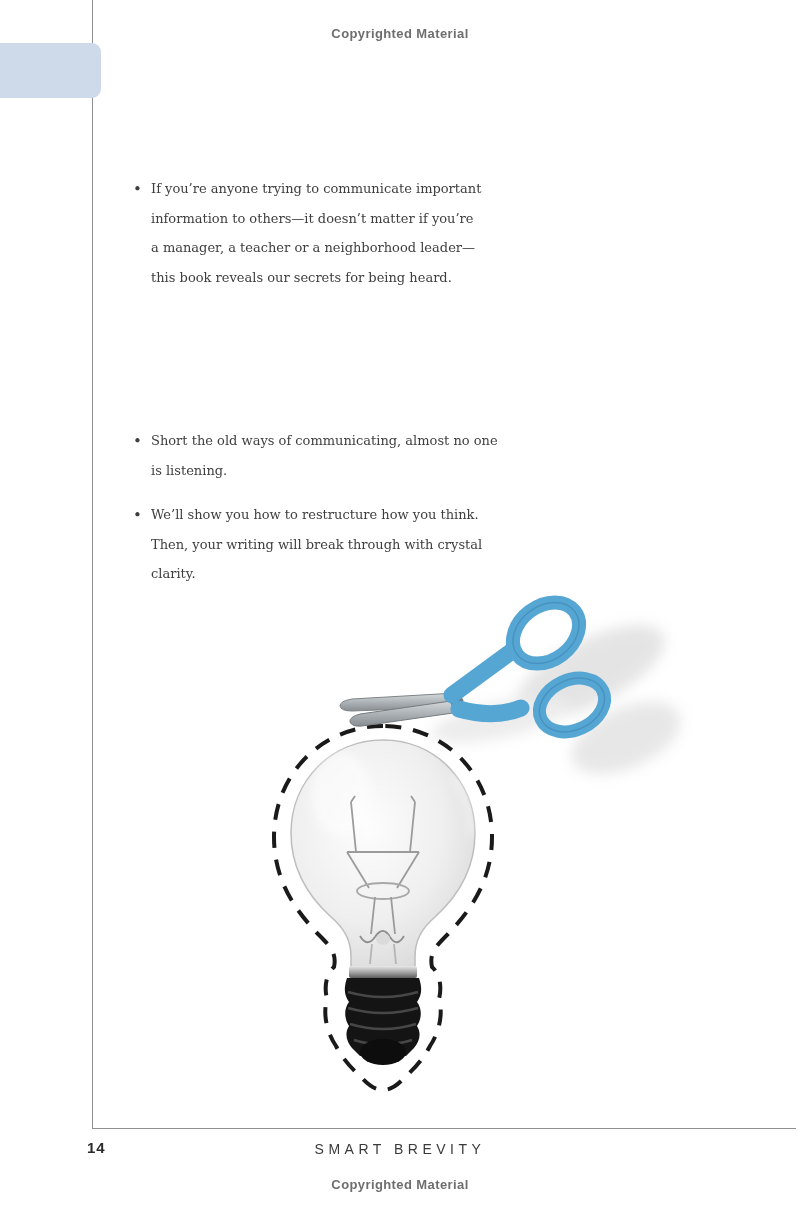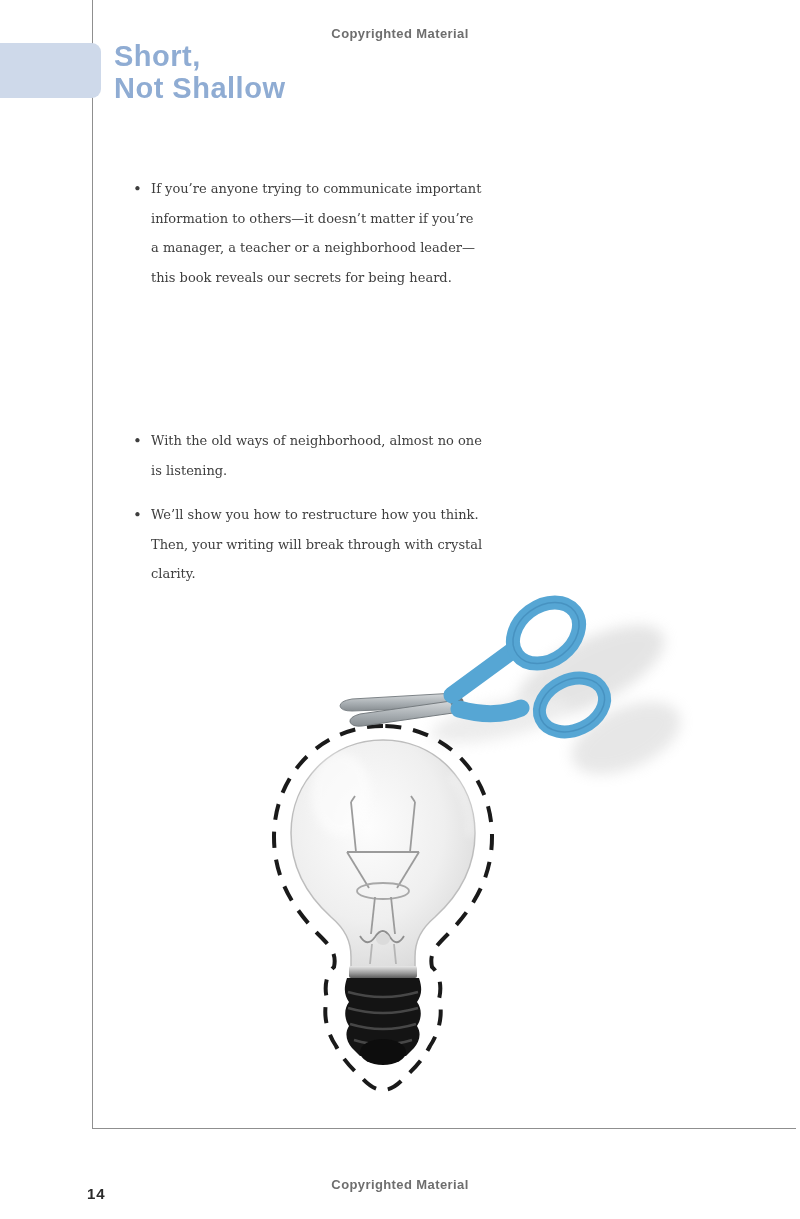--- a/index.html
+++ b/index.html
@@ -43,55 +43,52 @@
     font-size:19px;line-height:30px;color:#3e3e3e;
   }
   .bl-label{
     font-weight:bold;font-size:21.5px;color:#2b4a8c;letter-spacing:.2px;
   }
   .illustration{position:absolute;left:0;top:0;width:800px;height:1219px;}
   .footer-pagenum{
     position:absolute;left:87px;top:1139px;
     font-family:"Liberation Sans", sans-serif;font-weight:bold;font-size:15px;color:#2b2b2b;
     letter-spacing:1px;
-    margin-top:46px;
   }
   .footer-booktitle{
     position:absolute;left:0;top:1141px;width:800px;text-align:center;
     font-family:"Liberation Sans", sans-serif;font-size:14px;color:#3a3a3a;
     letter-spacing:4.5px;
   }
 </style>
 </head>
 <body>
 
 <div class="page">
 
   <div class="copyright top">Copyrighted Material</div>
 
   <div class="vrule"></div>
   <div class="hrule"></div>
 
   <div class="chapter-tab"></div>
 
-  <div class="chapter-title">Short,
-Not Shallow</div>
 
   <div class="bullet bullet-1">
     <span class="b-marker">•</span>
     <span class="b-text">If you’re anyone trying to communicate important
 information to others—it doesn’t matter if you’re
 a manager, a teacher or a neighborhood leader—
 this book reveals our secrets for being heard.</span>
   </div>
 
 
   <div class="bullet bullet-2">
     <span class="b-marker">•</span>
-    <span class="b-text">With the old ways of neighborhood, almost no one
+    <span class="b-text">Short the old ways of communicating, almost no one
 is listening.</span>
   </div>
 
   <div class="bullet bullet-3">
     <span class="b-marker">•</span>
     <span class="b-text">We’ll show you how to restructure how you think.
 Then, your writing will break through with crystal
 clarity.</span>
   </div>
 
@@ -205,16 +202,17 @@
 
       <g>
         <path d="M 459,709 C 484,716 506,714 521,708" stroke="#56a6d4" stroke-width="17" stroke-linecap="round" fill="none"></path>
         <ellipse cx="572" cy="705" rx="34" ry="25" fill="none" stroke="#56a6d4" stroke-width="13" transform="rotate(-25 572 705)"></ellipse>
         <ellipse cx="572" cy="705" rx="34" ry="25" fill="none" stroke="#3e86b4" stroke-width="1.5" transform="rotate(-25 572 705)" opacity="0.6"></ellipse>
       </g>
     </g>
   </svg>
 
   <div class="footer-pagenum">14</div>
+  <div class="footer-booktitle">SMART BREVITY</div>
 
   <div class="copyright bottom">Copyrighted Material</div>
 
 </div>
 
 </body></html>

